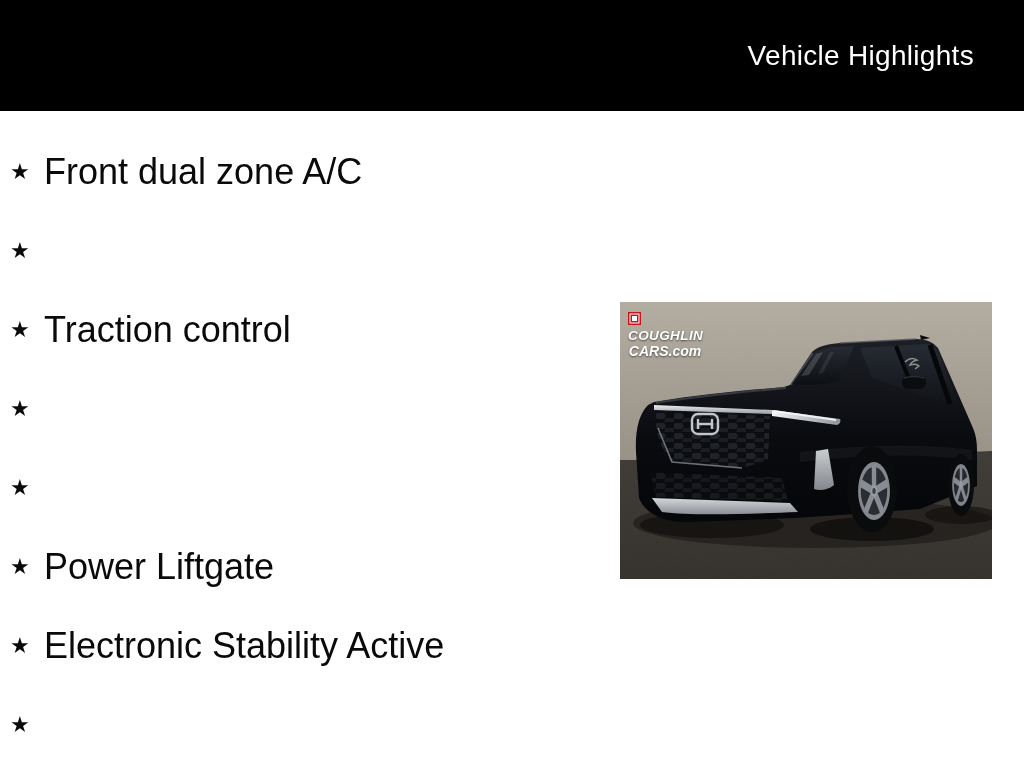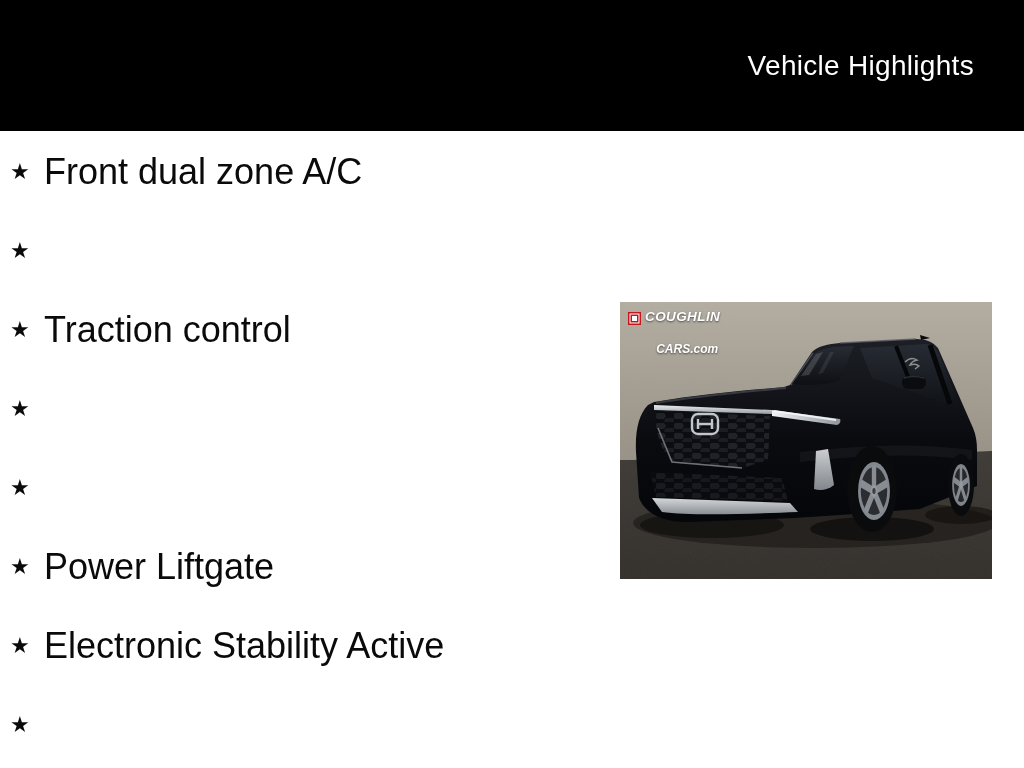--- a/index.html
+++ b/index.html
@@ -1,44 +1,44 @@
 <!DOCTYPE html>
 <html><head>
 <meta charset="utf-8">
 <style>
   * { margin:0; padding:0; box-sizing:border-box; }
   html,body { width:1024px; height:768px; background:#ffffff; overflow:hidden;
               font-family:"Liberation Sans", sans-serif; }
   .slide { position:relative; width:1024px; height:768px; background:#fff; }
 
   
-  .top-bar { position:absolute; left:0; top:0; width:1024px; height:131px; background:#000; }
+  .top-bar { position:absolute; left:0; top:0; width:1024px; height:111px; background:#000; }
   .top-bar h1 { position:absolute; right:50px; top:50%; transform:translateY(-50%);
                 color:#fff; font-size:28px; font-weight:400; letter-spacing:.3px; white-space:nowrap; }
 
   
   .highlights { position:absolute; left:10px; top:152px; list-style:none;
                 display:flex; flex-direction:column; row-gap:39px; }
   .highlights li { display:flex; align-items:center; height:40px; }
   .star { width:34px; font-size:22px; color:#0a0a0a; line-height:1; }
   .hl-label { font-size:36px; color:#0a0a0a; white-space:nowrap; }
 
   
   .vehicle-photo { position:absolute; left:620px; top:302px; width:372px; height:277px; }
   .vehicle-photo svg { display:block; width:372px; height:277px; }
-  .watermark { position:absolute; left:8px; top:8px; display:flex; align-items:flex-start; gap:4px; }
+  .watermark { position:absolute; left:8px; top:8px; display:flex; align-items:flex-start; gap:4px;flex-direction:column; }
   .wm-icon { width:13px; height:13px; margin-top:2px; background:#c4161c;
              box-shadow:inset 0 0 0 1.5px #c4161c, inset 0 0 0 2.5px #ffffff;
              display:flex; align-items:center; justify-content:center; }
   .wm-icon::after { content:""; width:5px; height:5px; background:#fff; }
   .wm-text { display:flex; flex-direction:column; line-height:1; }
   .wm-brand { font-size:13.5px; font-weight:bold; font-style:italic; color:#fff;
               letter-spacing:.4px; text-shadow:0 1px 2px rgba(40,40,40,.75); }
-  .wm-sub { font-size:12px; font-weight:bold; font-style:italic; color:#fff;
-            align-self:flex-end; margin-top:19px; margin-right:2px;
+  .wm-sub { font-size:14px; font-weight:bold; font-style:italic; color:#fff;
+            align-self:flex-end; margin-top:1px; margin-right:2px;
             text-shadow:0 1px 2px rgba(40,40,40,.75); }
 </style>
 </head>
 <body>
 
 <div class="slide">
 
   <header class="top-bar">
     <h1>Vehicle Highlights</h1>
   </header>

